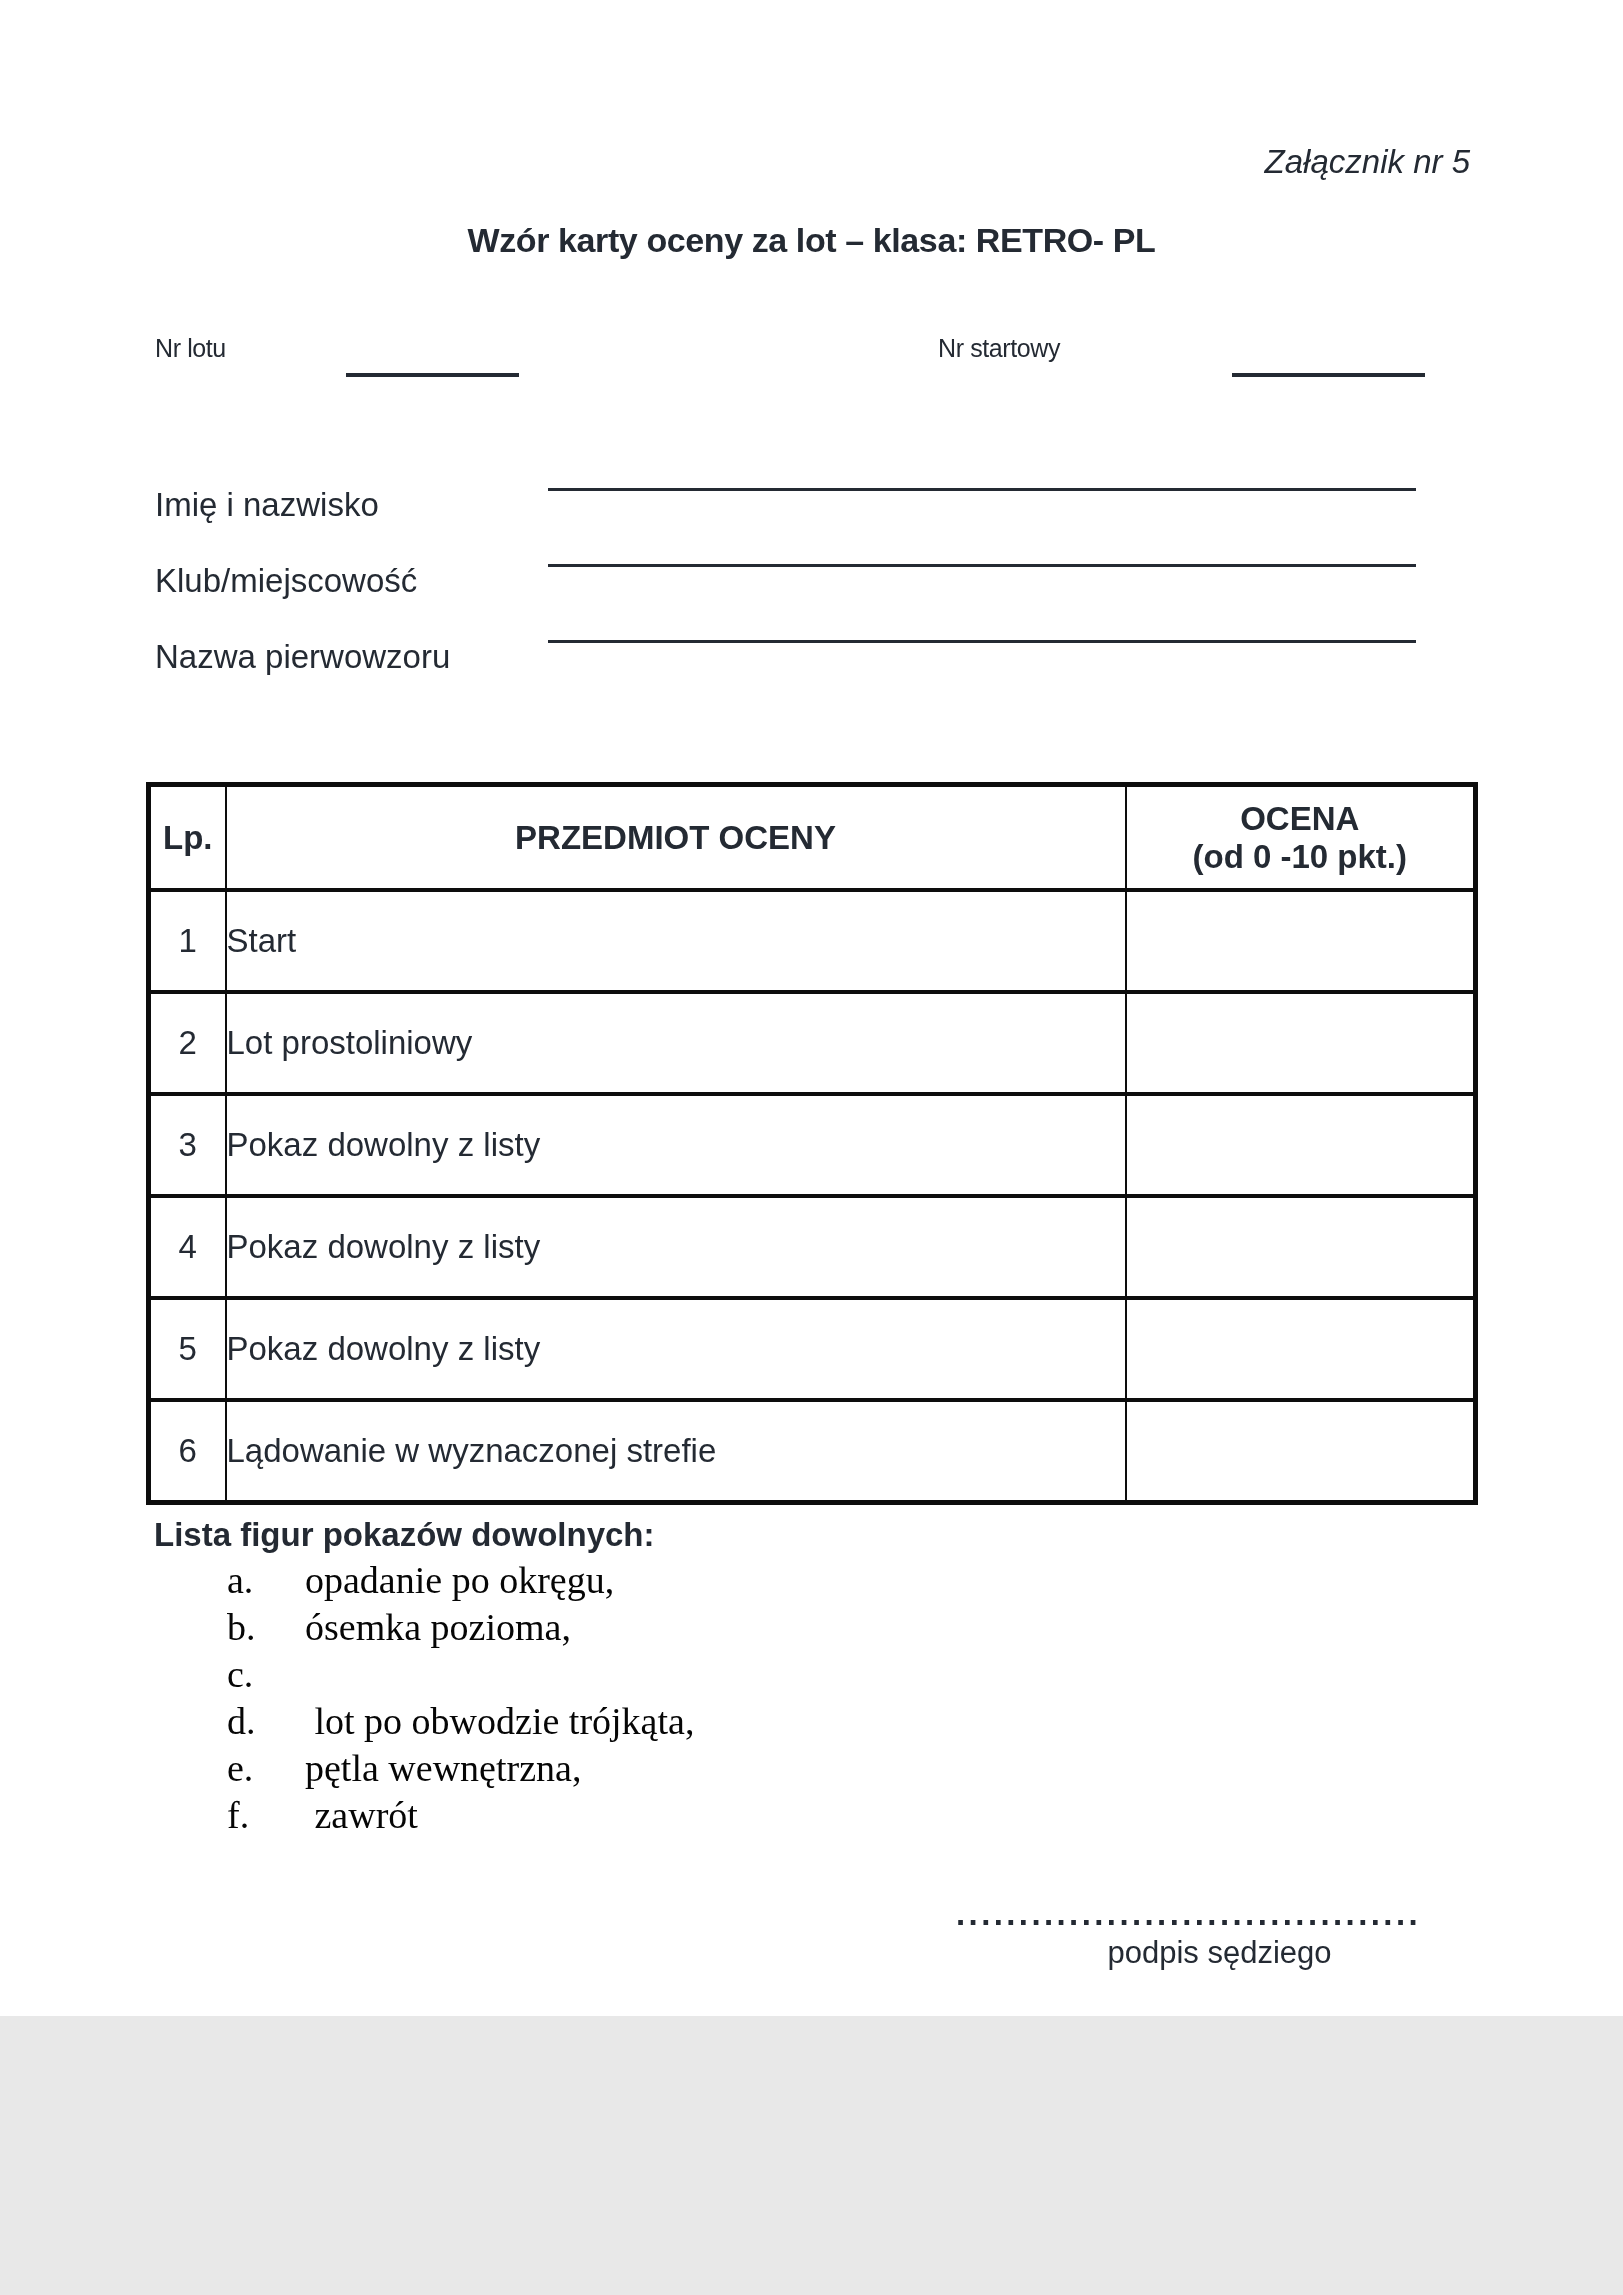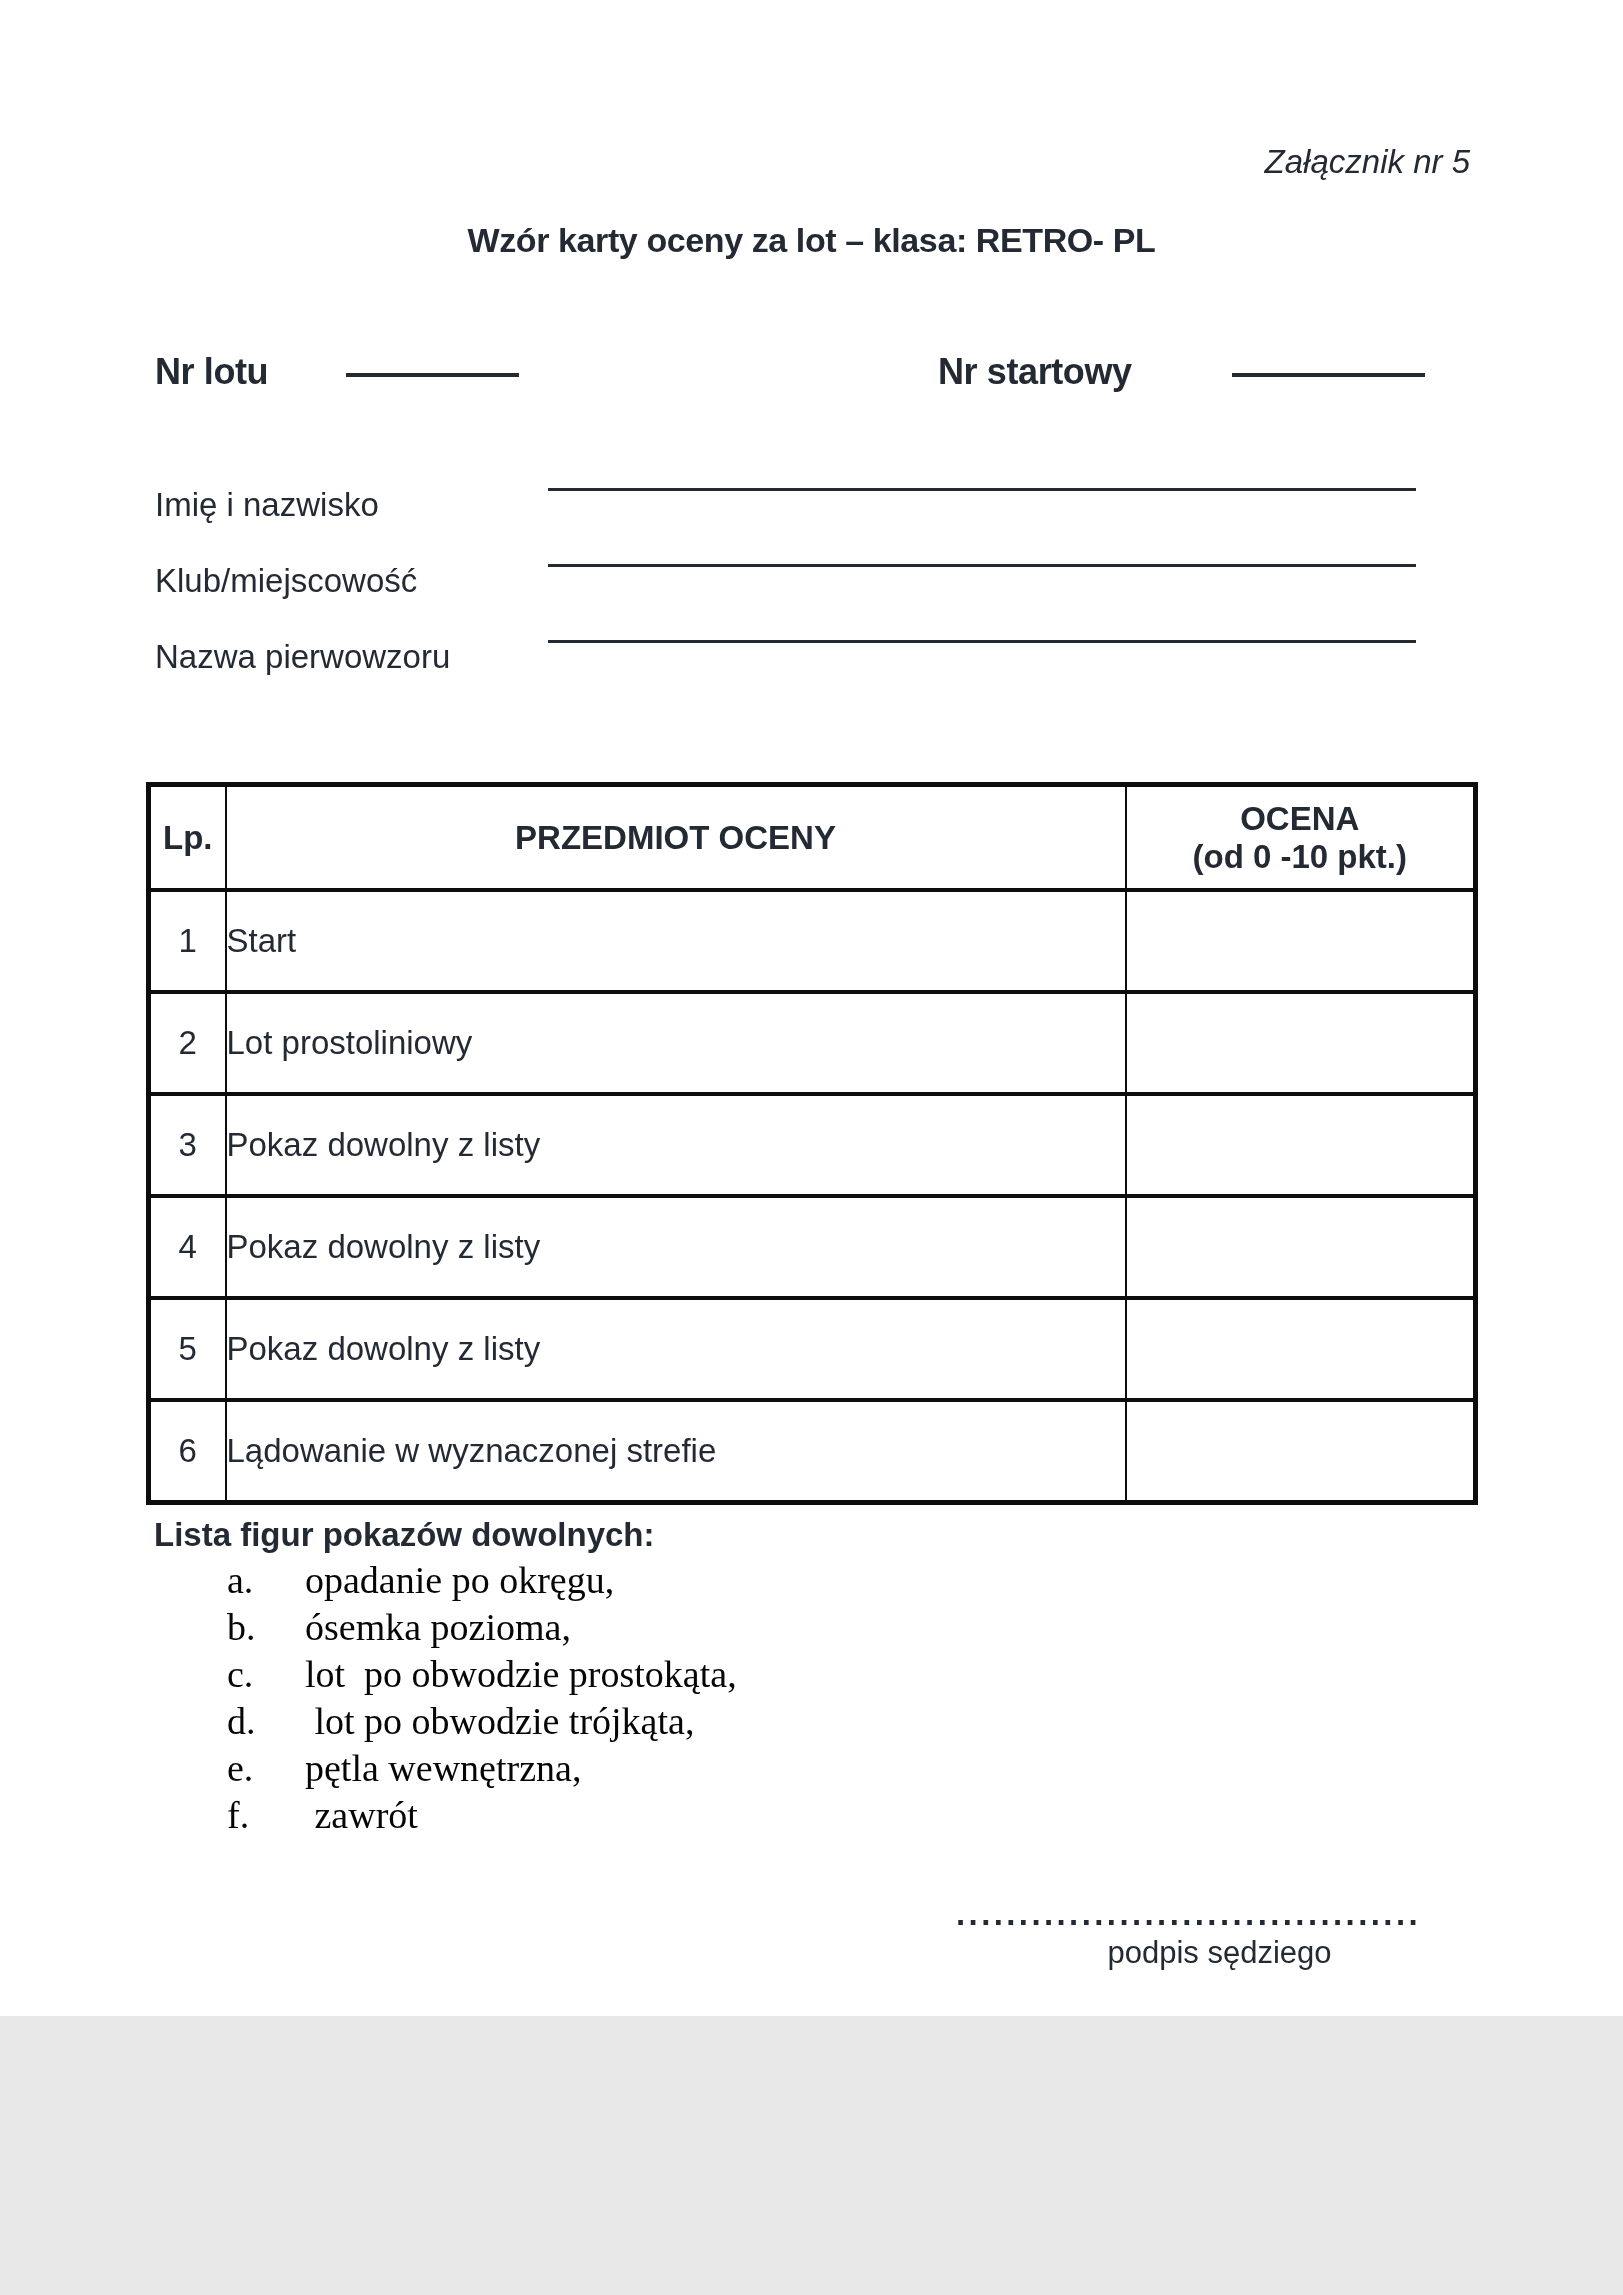--- a/index.html
+++ b/index.html
@@ -26,23 +26,23 @@
     top: 218px; left: 0; width: 100%;
     text-align: center;
     font-size: 34px;
     font-weight: bold;
     line-height: 44px;
     letter-spacing: -0.4px;
   }
   
   .flight-label {
     position: absolute;
-    top: 349px;
-    font-size: 36px;
-    font-weight: bold;
+    top: 325px;
+    font-size: 25px;
+    font-weight: normal;
     line-height: 46px;
     letter-spacing: -0.4px;
   }
   .flight-label.lot { left: 155px; }
   .flight-label.start { left: 938px; }
   .flight-blank {
     position: absolute;
     top: 373px;
     height: 0;
     border-bottom: 4.9px solid #242a33;
@@ -224,21 +224,20 @@
     <div class="fig-item">
       <span class="fig-marker">a.</span>
       <span class="fig-text">opadanie po okręgu,</span>
     </div>
     <div class="fig-item">
       <span class="fig-marker">b.</span>
       <span class="fig-text">ósemka pozioma,</span>
     </div>
     <div class="fig-item">
       <span class="fig-marker">c.</span>
-      <span class="fig-text">lot  po obwodzie prostokąta,</span>
     </div>
     <div class="fig-item">
       <span class="fig-marker">d.</span>
       <span class="fig-text"> lot po obwodzie trójkąta,</span>
     </div>
     <div class="fig-item">
       <span class="fig-marker">e.</span>
       <span class="fig-text">pętla wewnętrzna,</span>
     </div>
     <div class="fig-item">

